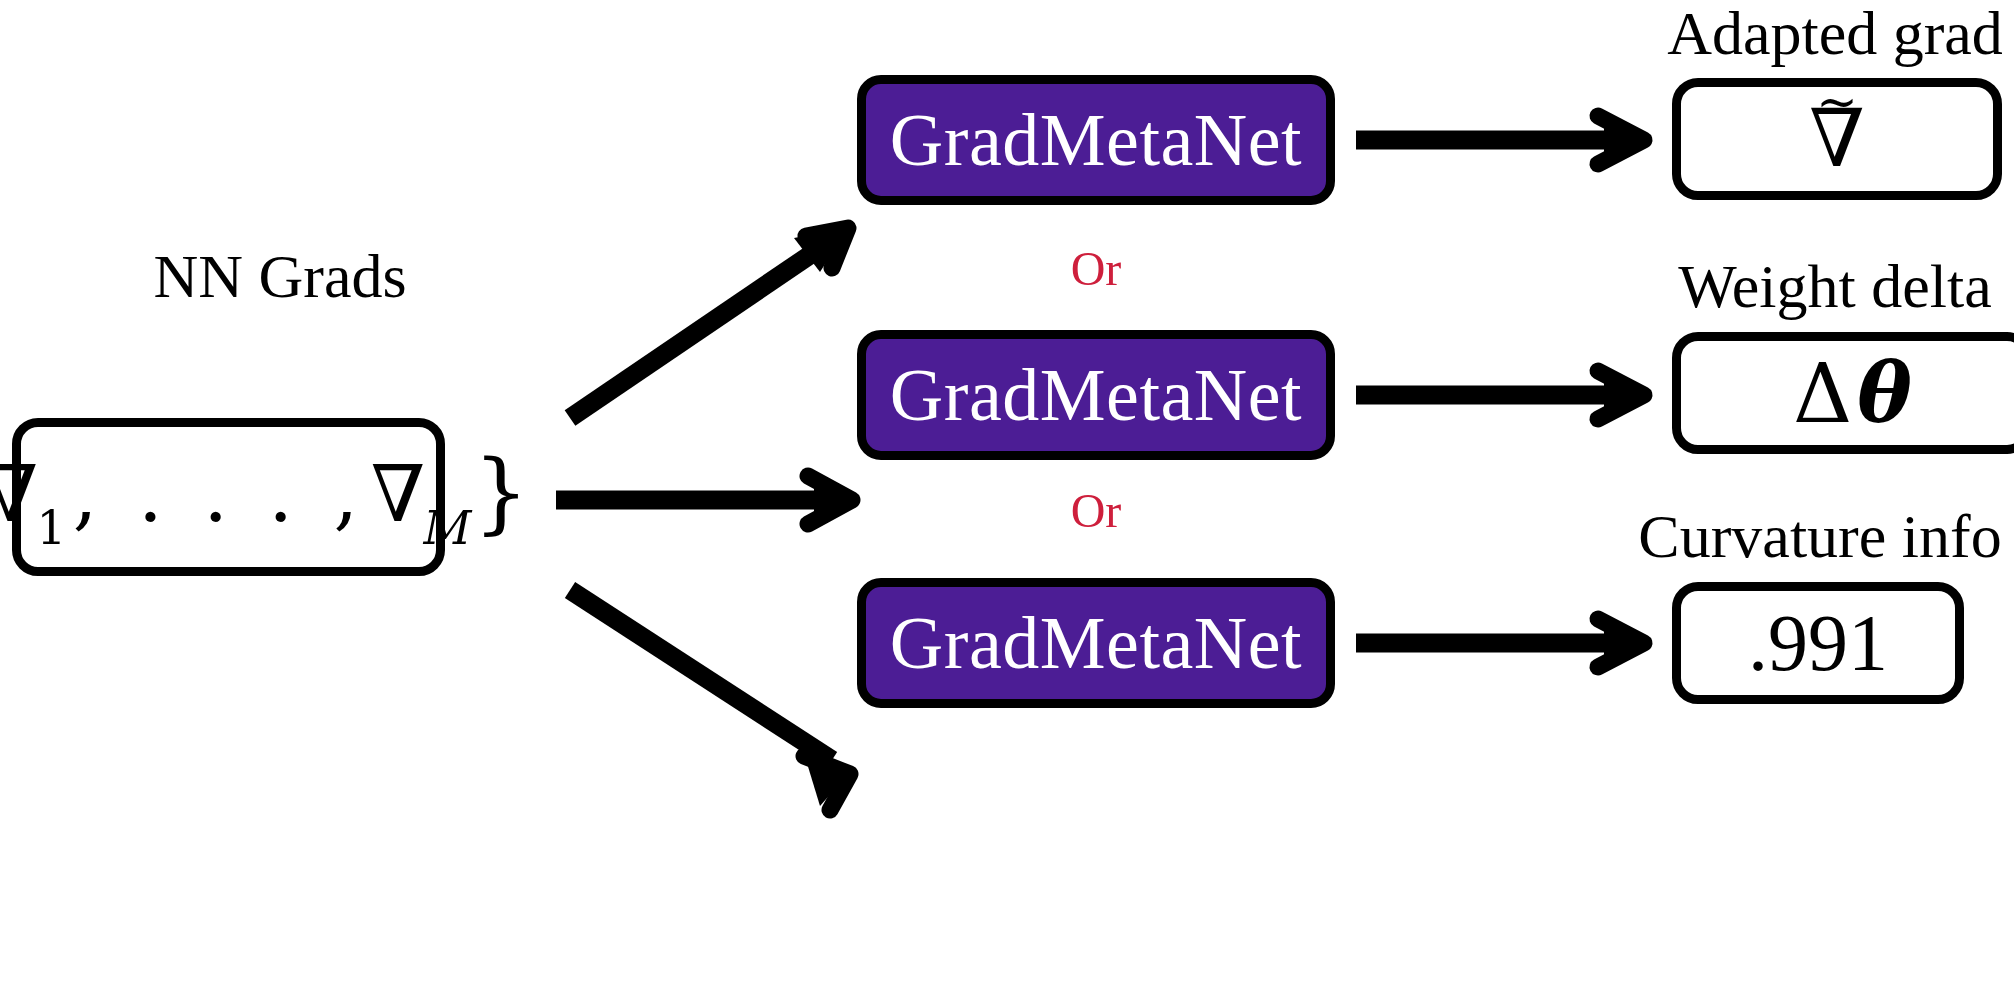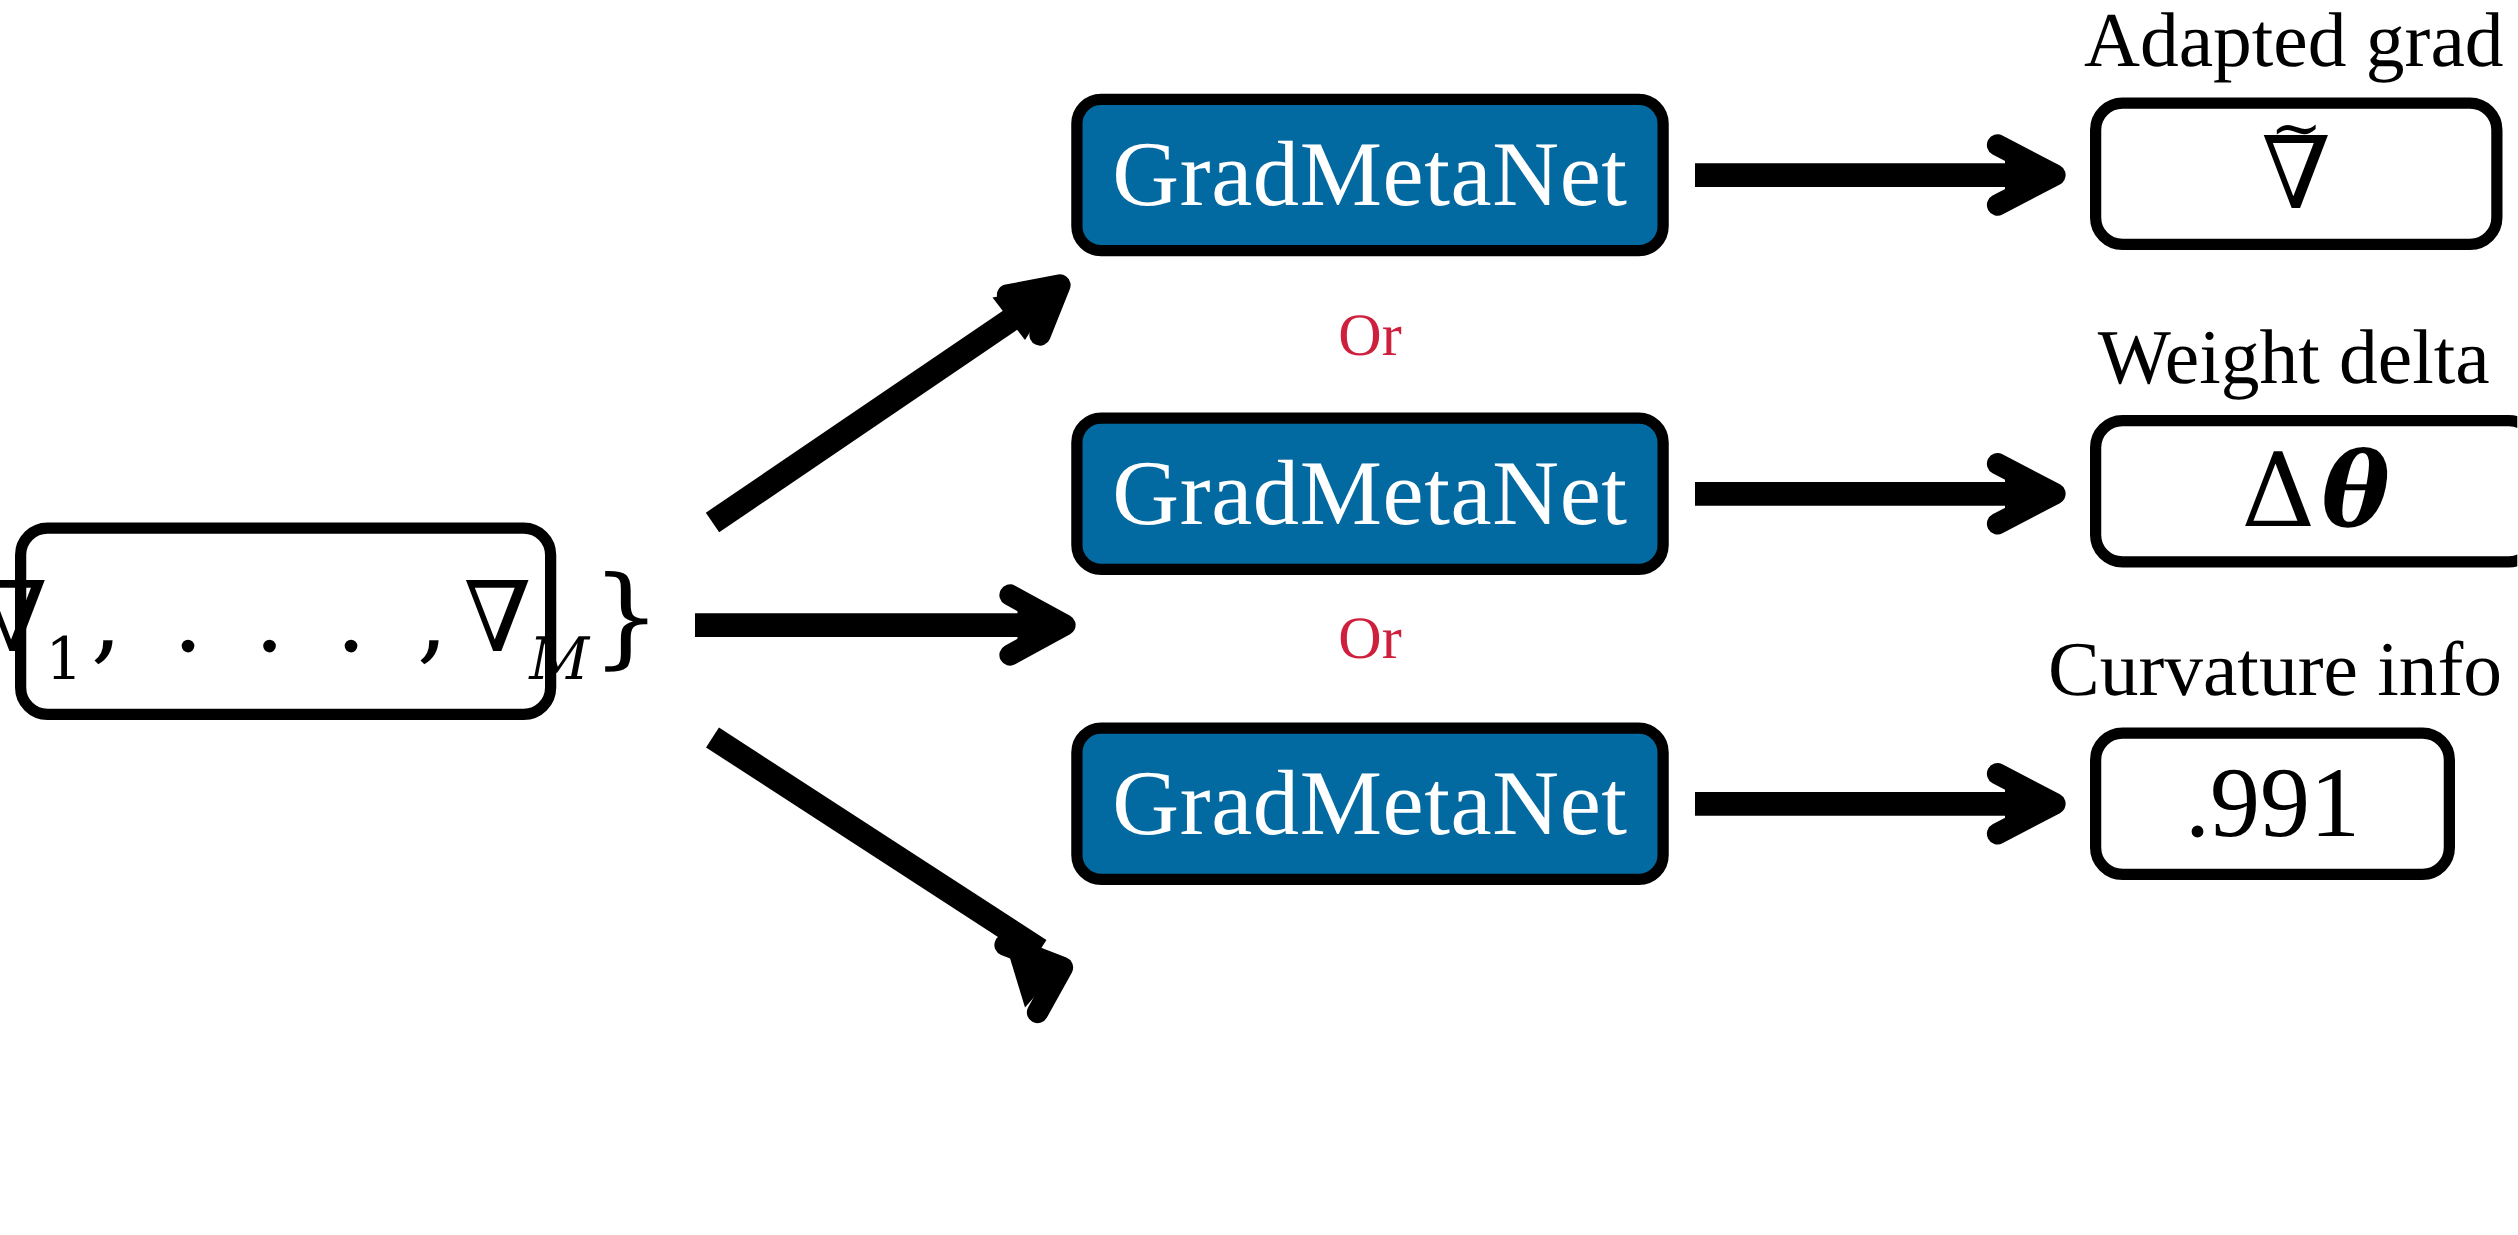--- a/index.html
+++ b/index.html
@@ -28,21 +28,21 @@
     display: flex;
     align-items: center;
     justify-content: center;
     color: #000000;
   }
 
   
   .gbox {
     position: absolute;
     box-sizing: border-box;
-    background: #0369a1;
+    background: #4c1d95;
     border: 9px solid #000000;
     border-radius: 24px;
     display: flex;
     align-items: center;
     justify-content: center;
     color: #ffffff;
     font-size: 74px;
     line-height: 1;
     letter-spacing: 0.5px;
   }
@@ -128,20 +128,21 @@
   }
 
   
   .arrow-svg { position: absolute; overflow: visible; }
 </style>
 </head>
 <body>
 
 <div id="canvas">
 
+  <div class="caption" style="left:140px; top:245px; width:280px;">NN Grads</div>
 
   <div class="obox" style="left:12px; top:418px; width:433px; height:158px;">
     <span class="math"><span class="brace">{</span><span class="nab">∇</span><span class="subn">1</span><span class="dots">, . . . ,</span><span class="nab">∇</span><span class="sub">M</span><span class="brace">}</span></span>
   </div>
 
   <svg class="arrow-svg" style="left:548px; top:180px; width:320px; height:260px;" viewBox="0 0 320 260">
     <g fill="none" stroke="#000000" stroke-width="19" stroke-linecap="butt">
       <line x1="22" y1="238" x2="284" y2="60"></line>
     </g>
     <path d="M300 48 L246 58 L272 92 Z" fill="#000000"></path>

